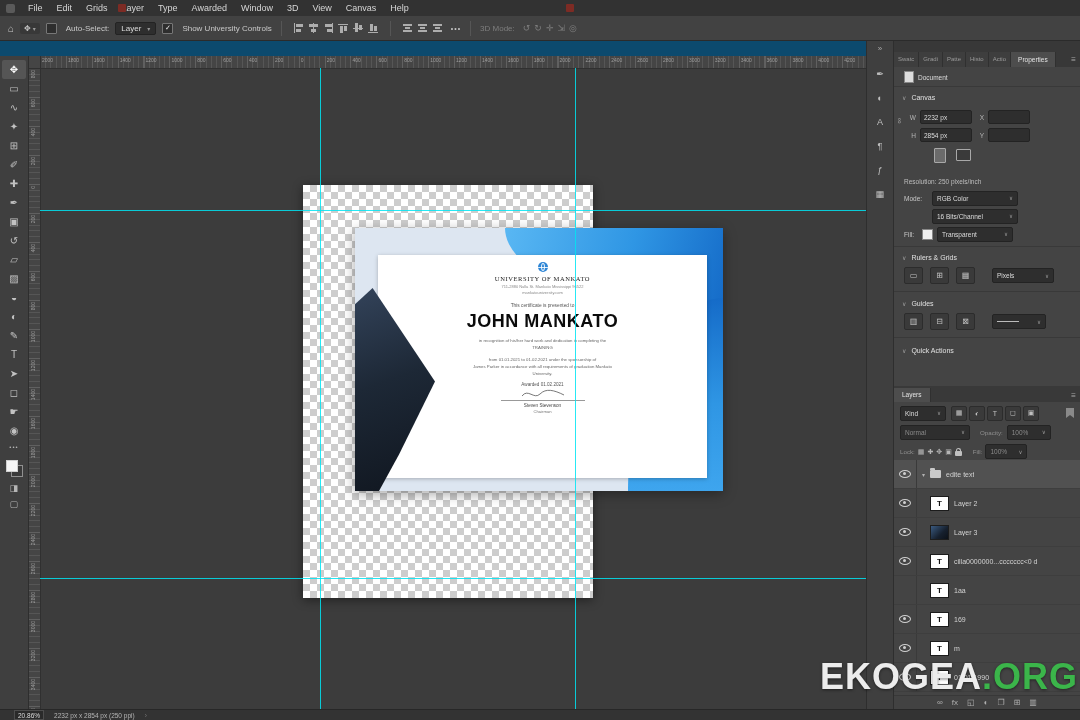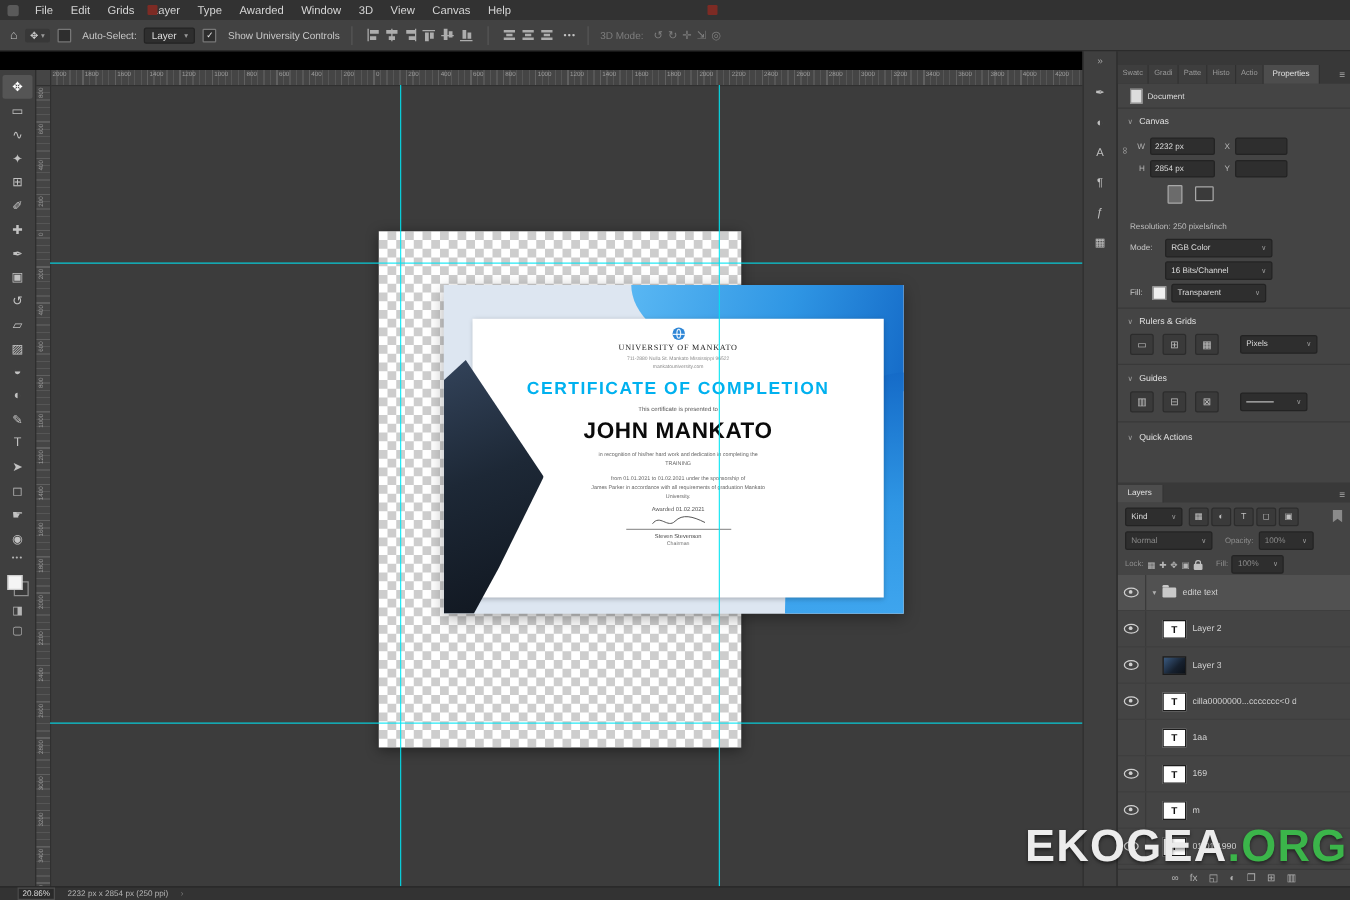--- a/index.html
+++ b/index.html
@@ -1,16 +1,16 @@
 <!DOCTYPE html>
 <html><head>
 <meta charset="utf-8">
 <style>
   html,body{margin:0;padding:0;background:#262626;}
-  .stage{position:relative;width:1080px;height:720px;overflow:hidden;background:#000000;
+  .stage{position:relative;width:1080px;height:720px;overflow:hidden;background:#0c4a6e;
          font-family:"Liberation Sans",sans-serif;color:#ccc;-webkit-user-select:none;}
 
   
   #menubar{position:absolute;left:0;top:0;right:0;height:16px;background:#323232;display:flex;align-items:center;z-index:30;}
   #app-icon{width:9px;height:9px;margin:0 6px 0 6px;background:#5a5a5a;border-radius:2px;}
   .menu-item{font-size:9px;color:#d6d6d6;padding:0 7px;line-height:16px;white-space:nowrap;}
   .red-marker{position:absolute;top:4px;width:8px;height:8px;background:#7d2b24;border-radius:1px;}
 
   
   #optionsbar{position:absolute;left:0;top:16px;right:0;height:24px;background:#424242;border-bottom:1px solid #2b2b2b;
@@ -351,21 +351,20 @@
       <div id="psd-doc"></div>
 
       <div id="certificate">
         <div id="cert-blue-band"></div>
         <div id="cert-blue-side"></div>
         <div id="cert-white">
           <div id="cw-globe"></div>
           <div class="cw-univ">UNIVERSITY OF MANKATO</div>
           <div class="cw-addr">711-2880 Nulla St. Mankato Mississippi 96522</div>
           <div class="cw-web">mankatouniversity.com</div>
-          <div class="cw-title">CERTIFICATE OF COMPLETION</div>
           <div class="cw-pres">This certificate is presented to</div>
           <div class="cw-name">JOHN MANKATO</div>
           <div class="cw-rec">
             <div>in recognition of his/her hard work and dedication in completing the</div>
             <div>TRAINING</div>
           </div>
           <div class="cw-det">
             <div>from 01.01.2021 to 01.02.2021 under the sponsorship of</div>
             <div>James Parker in accordance with all requirements of graduation Mankato</div>
             <div>University.</div>

